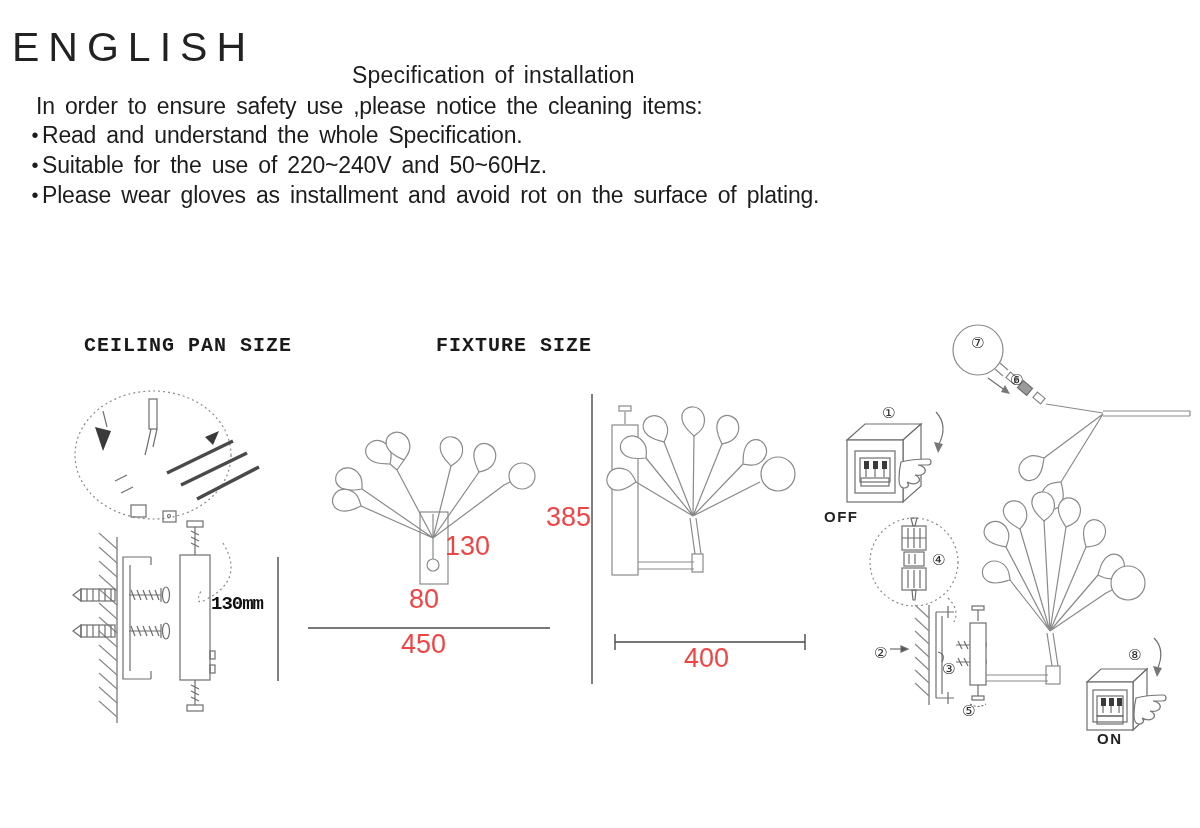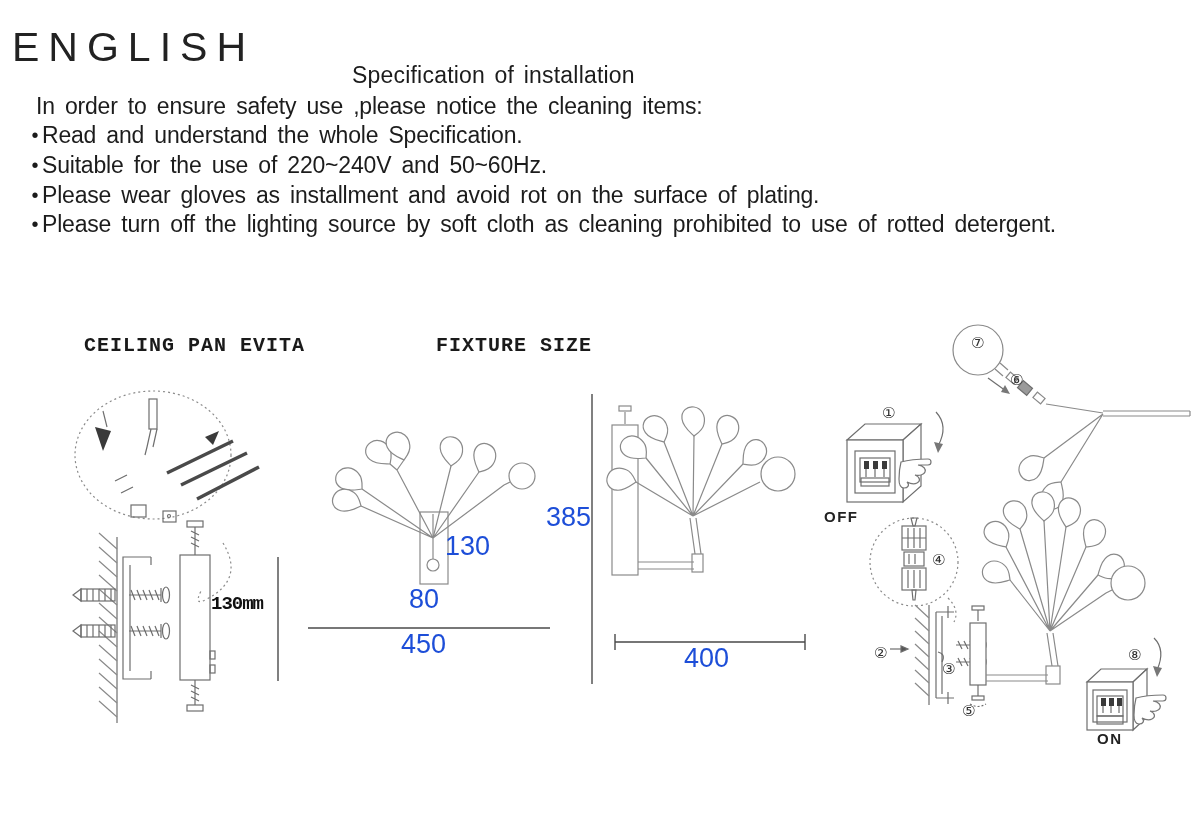--- a/index.html
+++ b/index.html
@@ -7,21 +7,21 @@
         font-family:"Liberation Sans",sans-serif;color:#1c1c1c;}
   .abs{position:absolute;white-space:nowrap;}
   .english{font-size:41px;letter-spacing:9px;color:#222;}
   .spec-title{font-size:23px;letter-spacing:.2px;word-spacing:3px;}
   .body-line{font-size:23px;letter-spacing:-.2px;word-spacing:4px;}
   .bullets{line-height:29.8px;}
   .b-row{white-space:nowrap;}
   .bdot{display:inline-block;width:14px;text-align:center;font-size:20px;vertical-align:1px;}
   .sec-title{font-family:"Liberation Mono",monospace;font-weight:bold;font-size:20px;
              letter-spacing:1px;color:#1a1a1a;}
-  .dim{font-size:27px;color:#1d4ed8;}
+  .dim{font-size:27px;color:#ef4444;}
   .dim-mono{font-family:"Liberation Mono",monospace;font-weight:bold;font-size:19px;
             letter-spacing:-1px;color:#111;}
   .sw{font-weight:bold;font-size:15px;letter-spacing:1.5px;color:#222;}
   .stepnum{font-family:"DejaVu Sans",sans-serif;font-size:15px;color:#333;}
   .footer{left:0;right:0;text-align:center;font-size:20px;color:#222;}
   svg{position:absolute;overflow:visible;}
   .ln{stroke:#6e6e6e;fill:none;stroke-width:1.2;}
   .ln2{stroke:#8a8a8a;fill:none;stroke-width:1.2;}
   .thk{stroke:#4a4a4a;fill:none;stroke-width:3.5;}
   .dimln{stroke:#4a4a4a;fill:none;stroke-width:1.4;}
@@ -43,24 +43,23 @@
   </svg>
 
   <div class="abs english" style="left:12px;top:24px;">ENGLISH</div>
   <div class="abs spec-title" style="left:352px;top:62px;">Specification of installation</div>
   <div class="abs body-line" style="left:36px;top:93px;">In order to ensure safety use ,please notice the cleaning items:</div>
 
   <div class="abs bullets body-line" style="left:28px;top:121px;">
     <div class="b-row"><span class="bdot">•</span><span>Read and understand the whole Specification.</span></div>
     <div class="b-row"><span class="bdot">•</span><span>Suitable for the use of 220~240V and 50~60Hz.</span></div>
     <div class="b-row"><span class="bdot">•</span><span>Please wear gloves as installment and avoid rot on the surface of plating.</span></div>
-    <div class="b-row"><span class="bdot">•</span><span>Please turn off the lighting source by soft cloth as cleaning prohibited to use of rotted detergent.</span></div>
   </div>
 
-  <div class="abs sec-title" style="left:84px;top:334px;">CEILING PAN EVITA</div>
+  <div class="abs sec-title" style="left:84px;top:334px;">CEILING PAN SIZE</div>
   <div class="abs sec-title" style="left:436px;top:334px;">FIXTURE SIZE</div>
 
   <svg style="left:55px;top:385px;" width="250" height="340" viewBox="0 0 250 340">
     <ellipse class="ln2" cx="98" cy="70" rx="78" ry="64" stroke-dasharray="2,3"></ellipse>
     <g>
       <polygon class="dk" points="40,42 56,46 48,66"></polygon>
       <path class="ln" d="M48,26 L52,42"></path>
       <rect class="ln" x="94" y="14" width="8" height="30"></rect>
       <path class="ln" d="M96,44 L92,62 M102,44 L98,62 M92,62 L90,70"></path>
       <path class="thk" d="M112,88 L178,56 M126,100 L192,68 M142,114 L204,82"></path>

